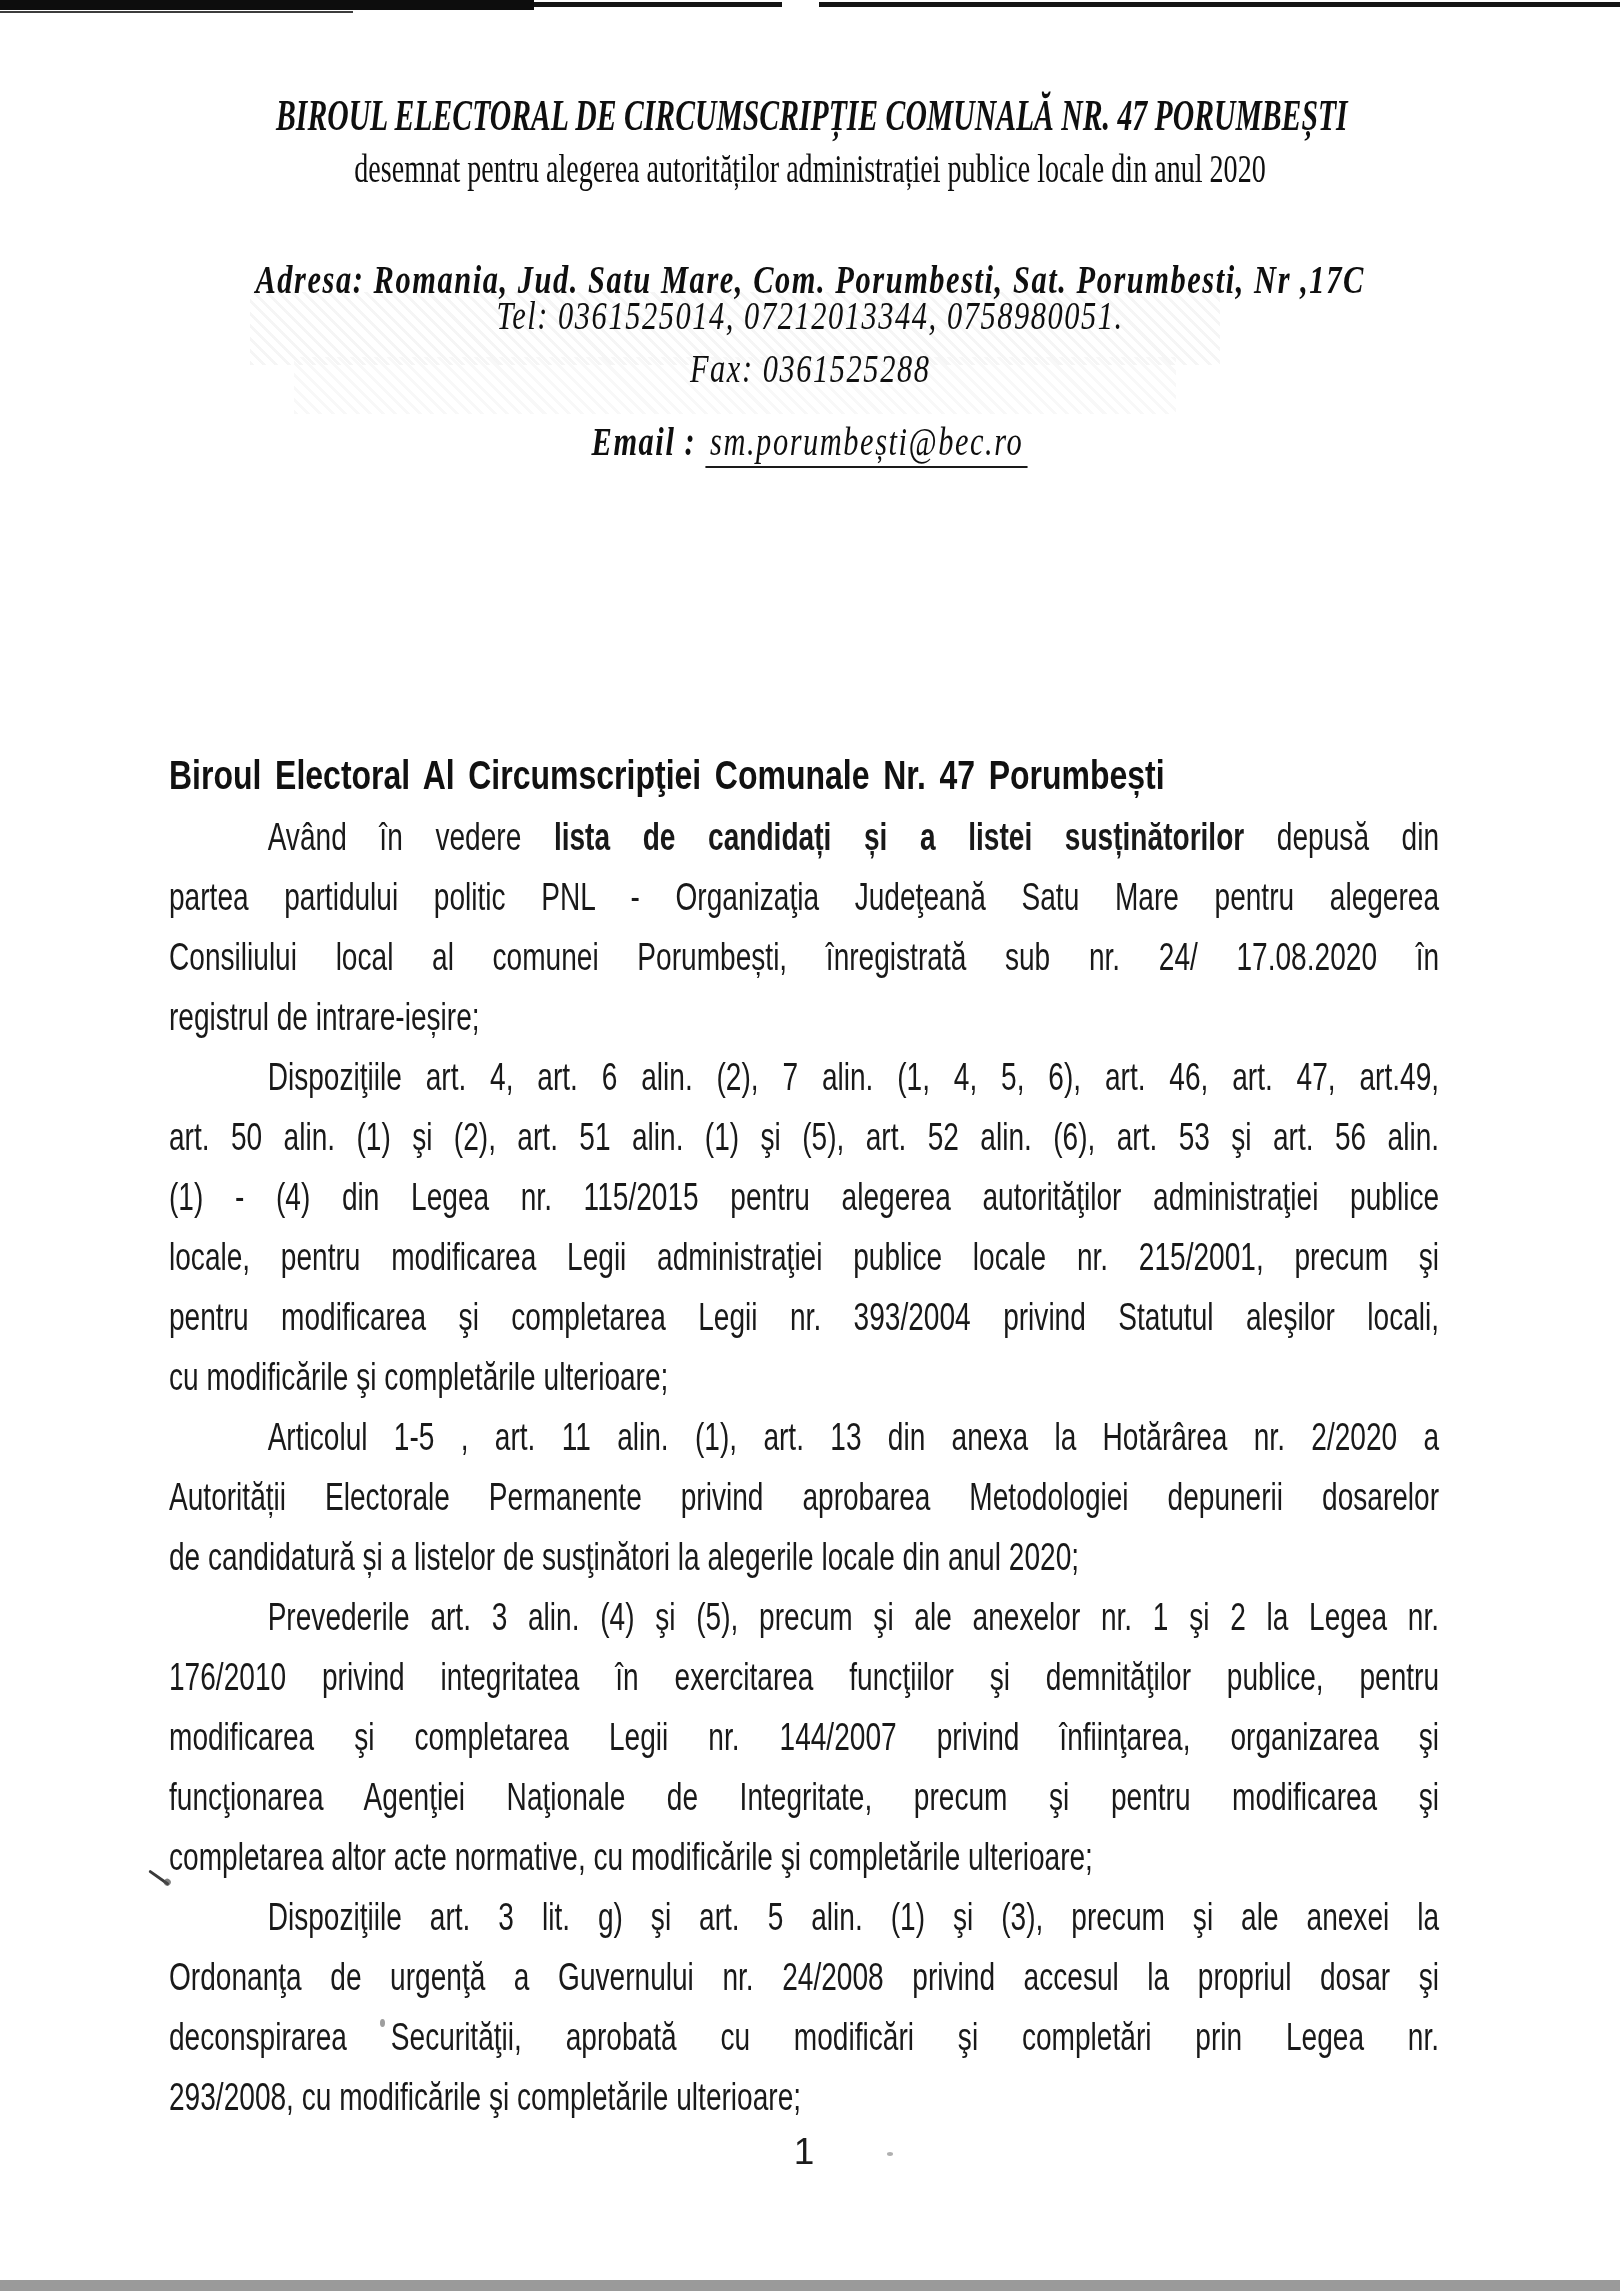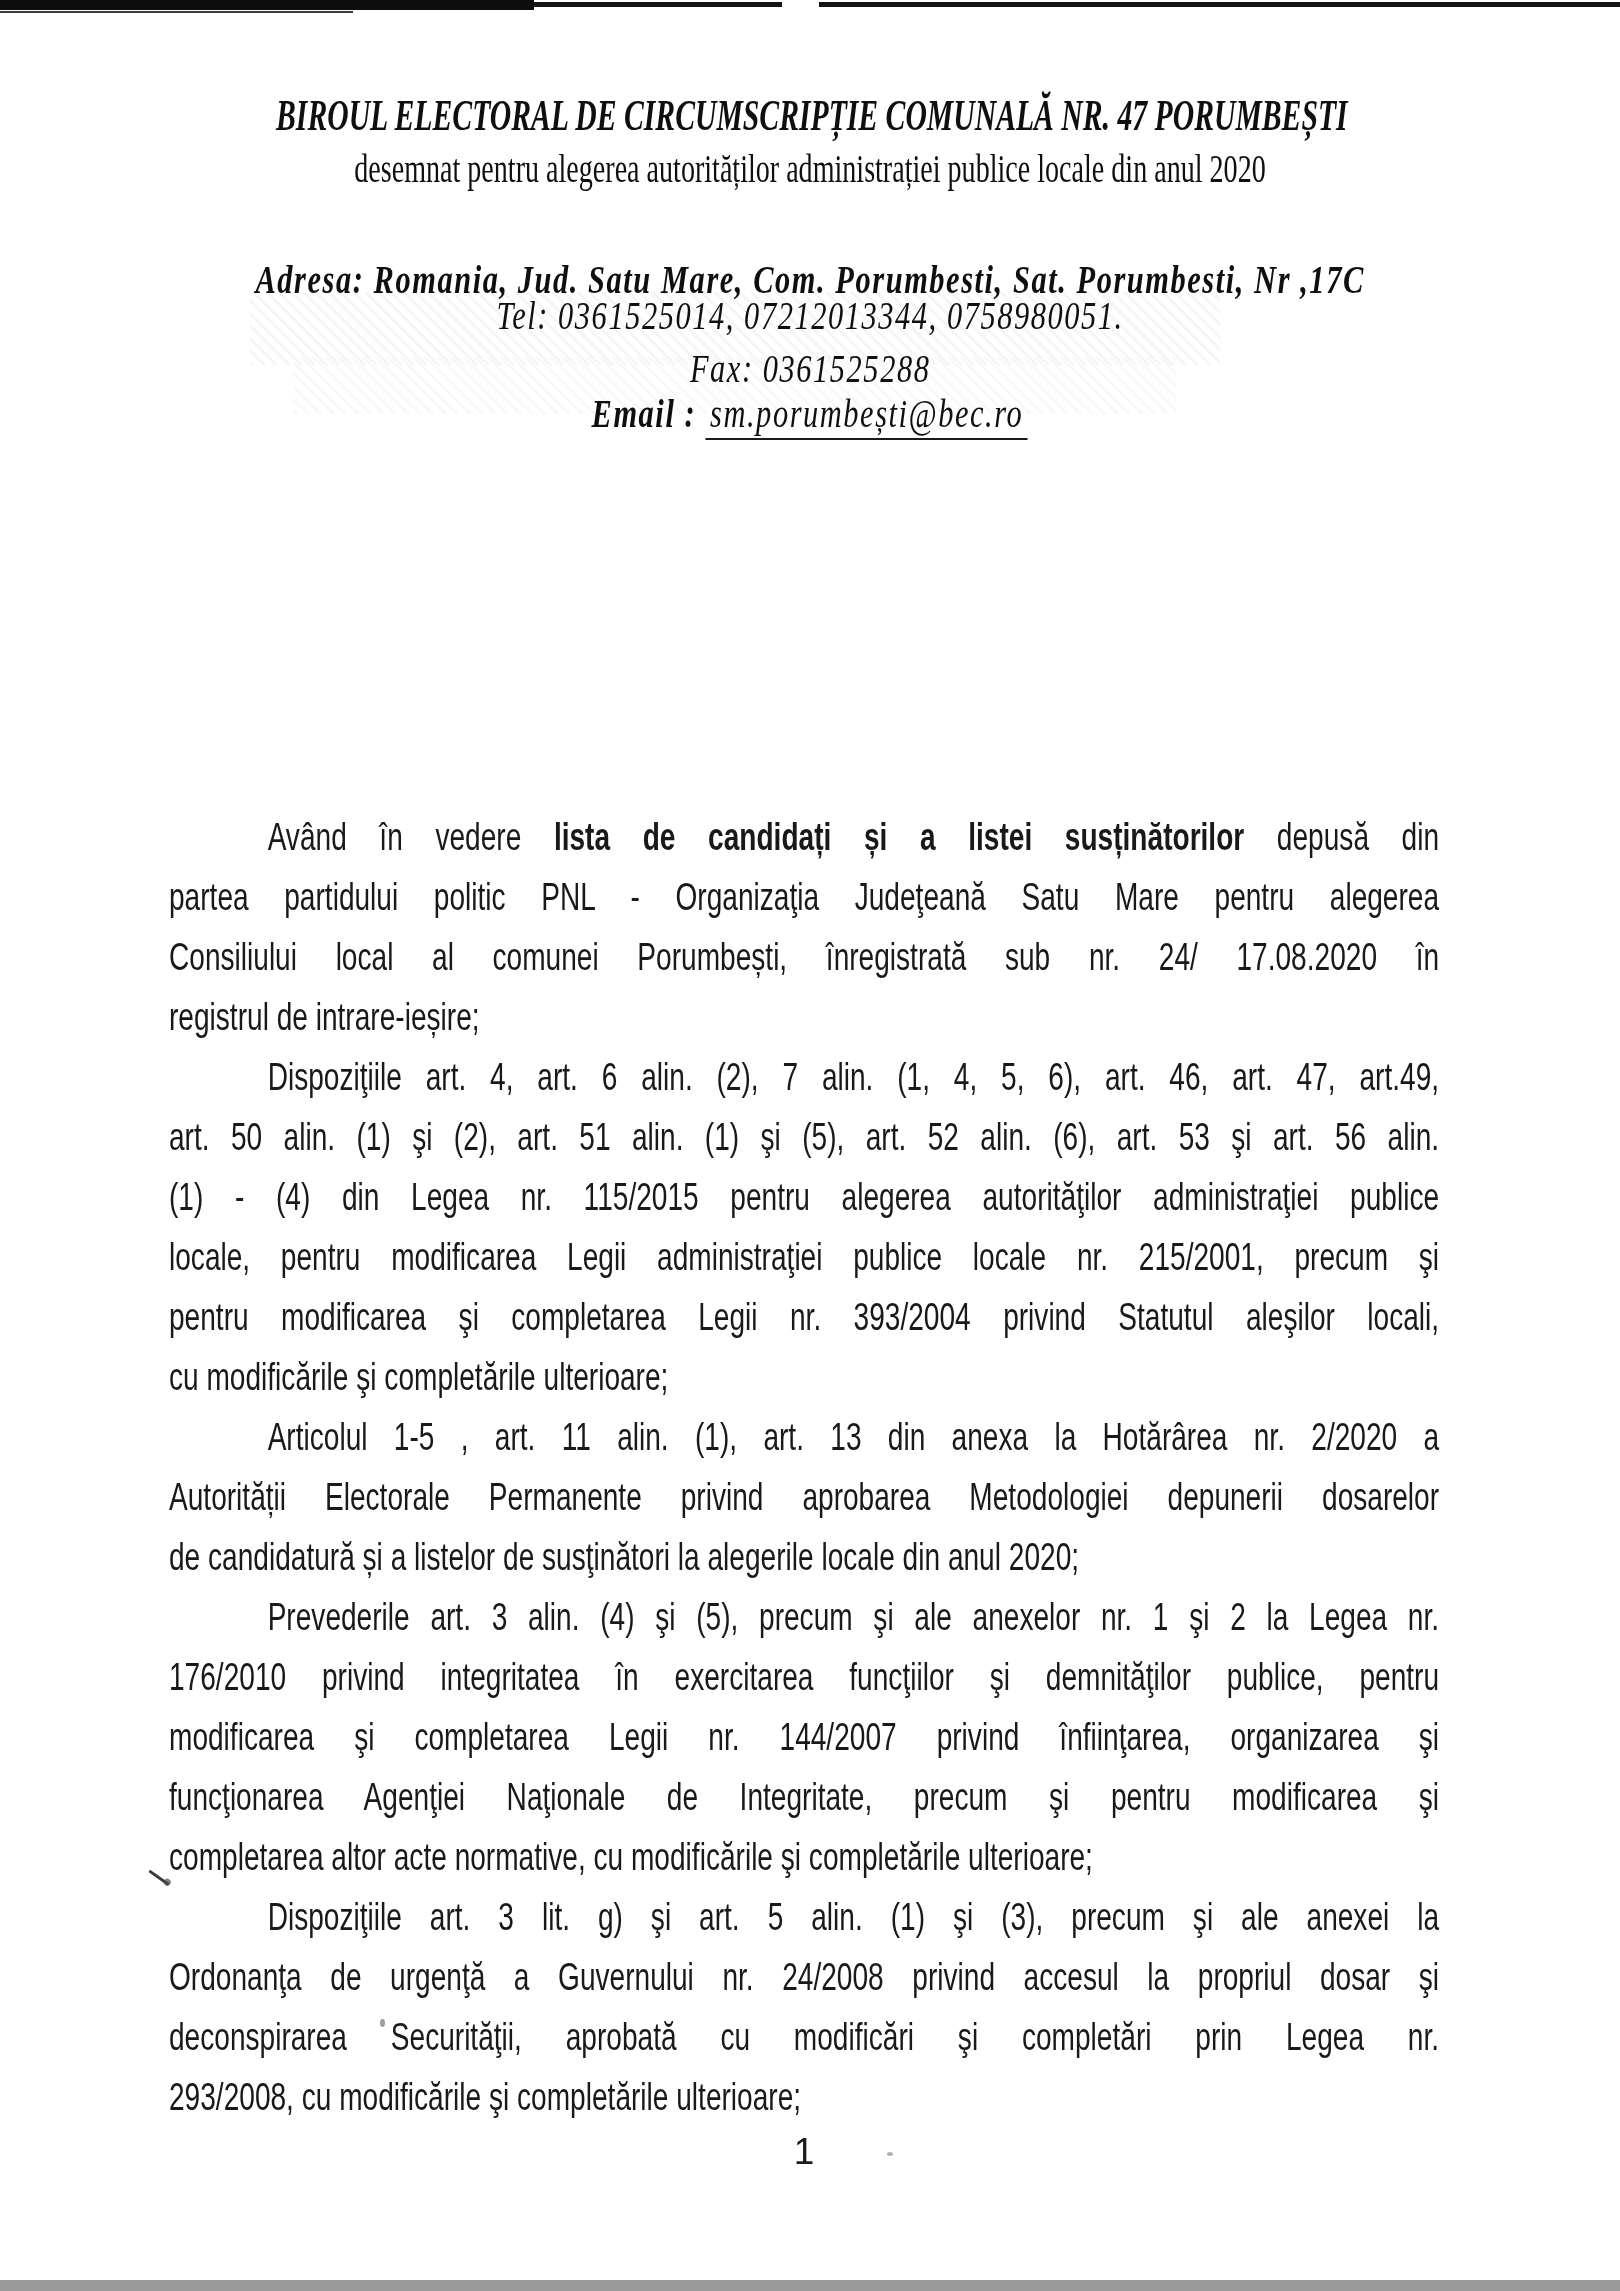--- a/index.html
+++ b/index.html
@@ -26,21 +26,21 @@
   .cx { display:inline-block; transform-origin:50% 50%; white-space:nowrap; }
   .org1 { top:92px; font-size:45px; line-height:47px; font-weight:bold; font-style:italic; }
   .org1 .cx { transform:scaleX(0.66); }
   .org2 { top:147px; font-size:39px; line-height:43px; }
   .org2 .cx { transform:scaleX(0.72); }
   .addr { font-size:39px; line-height:43px; font-style:italic; letter-spacing:2px; }
   .addr .cx { transform:scaleX(0.78); }
   .addr1 { top:258px;font-weight:bold; }
   .addr2 { top:294px; }
   .addr3 { top:347px;font-family:Liberation Serif, serif; }
-  .addr4 { top:392px;text-align:center; }
+  .addr4 { top:420px;text-align:center; }
   .email-label { font-weight:bold; }
   .email-value { border-bottom:2.9px solid #1a1a1a; padding:0 5.9px 2.9px 5.9px; }
 
   
   .doc-title { position:absolute; top:627px; left:0; right:0; text-align:center;
     font-size:39px; line-height:45px; font-weight:bold; color:#111; }
   .doc-title .cx { transform:scaleX(0.85); }
   .subject { position:absolute; top:753px; left:169px; font-size:40px; line-height:45px;
     font-weight:bold; color:#111; white-space:nowrap; word-spacing:5.9px; }
   .subject .cx { transform-origin:0 50%; transform:scaleX(0.80); }
@@ -95,20 +95,23 @@
     </div>
     <div class="center-line addr addr3">
       <span class="cx">Fax: 0361525288</span>
     </div>
     <div class="center-line addr addr4">
       <span class="cx"><span class="email-label">Email :</span>&nbsp;<span class="email-value">sm.porumbești@bec.ro</span></span>
     </div>
   </div>
 
 
+  <div class="subject">
+    <span class="cx">Biroul Electoral Al Circumscripţiei Comunale Nr. 47 Porumbești</span>
+  </div>
 
   <div class="body-block" id="body-lines">
       <div class="bline indent"><span>Având în vedere </span><span class="b">lista de candidați și a listei susținătorilor</span><span> depusă din</span></div>
       <div class="bline"><span>partea partidului politic PNL - Organizaţia Judeţeană Satu Mare pentru alegerea</span></div>
       <div class="bline"><span>Consiliului local al comunei Porumbești, înregistrată sub nr. 24/ 17.08.2020 în</span></div>
       <div class="bline last"><span>registrul de intrare-ieșire;</span></div>
       <div class="bline indent"><span>Dispoziţiile art. 4, art. 6 alin. (2), 7 alin. (1, 4, 5, 6), art. 46, art. 47, art.49,</span></div>
       <div class="bline"><span>art. 50 alin. (1) şi (2), art. 51 alin. (1) şi (5), art. 52 alin. (6), art. 53 şi art. 56 alin.</span></div>
       <div class="bline"><span>(1) - (4) din Legea nr. 115/2015 pentru alegerea autorităţilor administraţiei publice</span></div>
       <div class="bline"><span>locale, pentru modificarea Legii administraţiei publice locale nr. 215/2001, precum şi</span></div>

